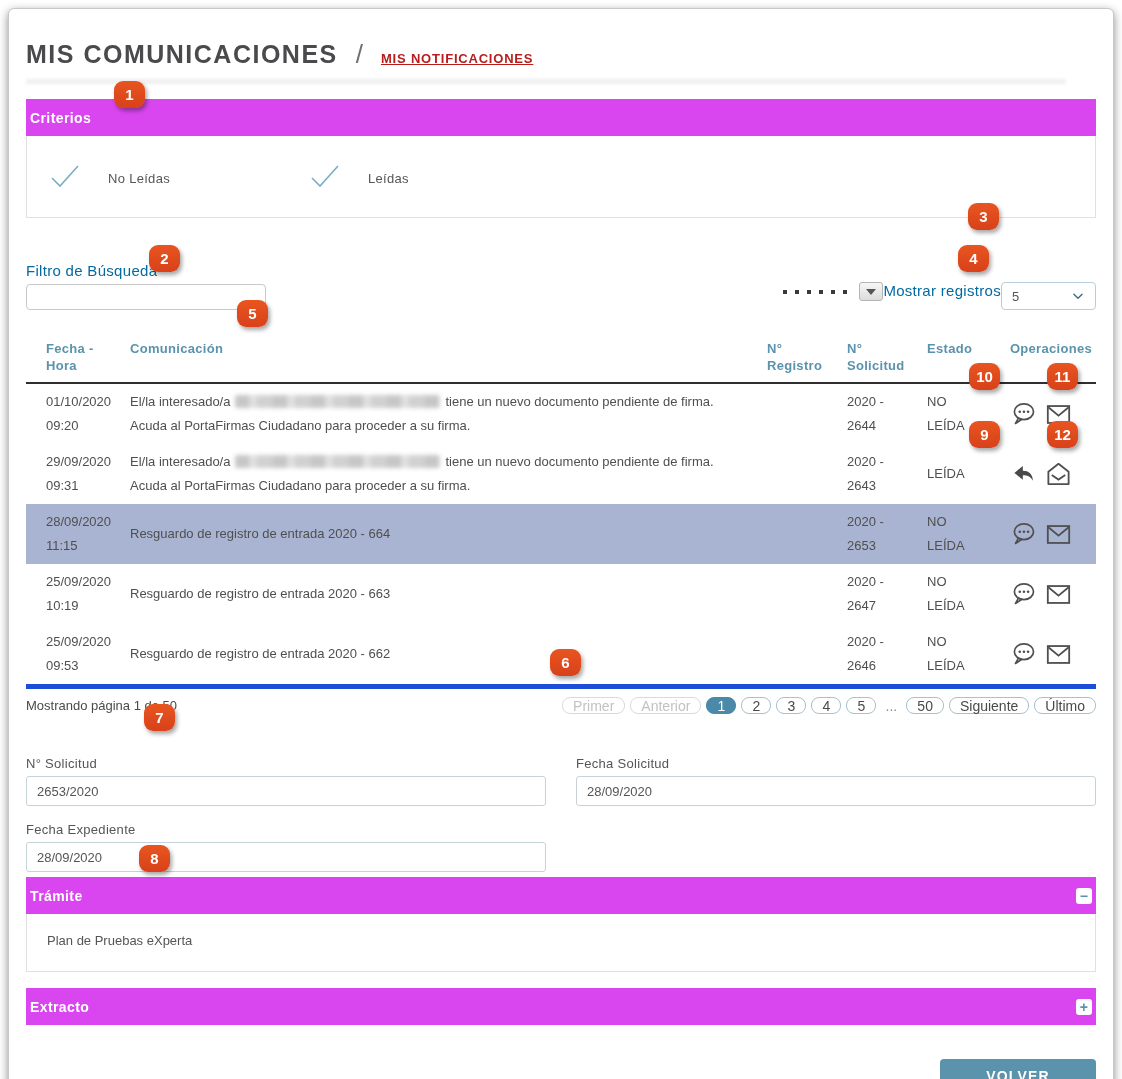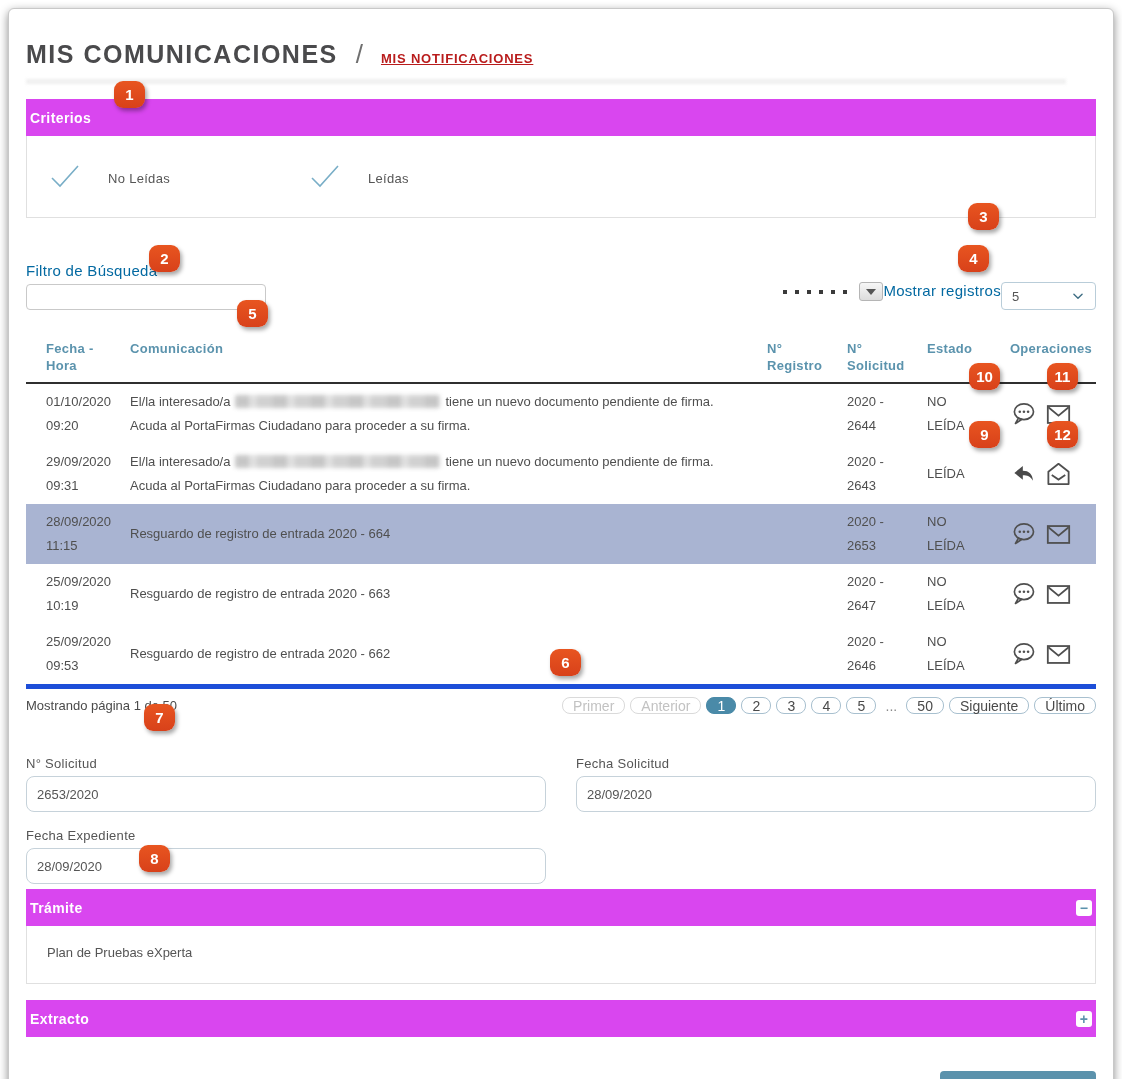--- a/index.html
+++ b/index.html
@@ -63,21 +63,21 @@
   .pager-status { font-size:13px; color:#4a4a4a; }
   .pager-buttons { display:flex; gap:5px; align-items:center; }
   .pbtn { min-width:30px; height:17px; padding:0 10px; background:#fff; border:1px solid #a8c0cf; border-radius:8px;
     font-size:14px; color:#4a4a4a; display:flex; align-items:center; justify-content:center; cursor:pointer; font-family:inherit; }
   .pbtn.disabled { border-color:#dadada; color:#c2c2c2; cursor:default; }
   .pbtn.active { background:#4a8aa8; border-color:#4a8aa8; color:#fff; }
   .pbtn.ellipsis { border:none; background:none; color:#8a8a8a; min-width:20px; padding:0 2px; cursor:default; }
   
   .details { margin-top:42px; display:grid; grid-template-columns:1fr 1fr; column-gap:30px; row-gap:16px; }
   .dfield label { display:block; font-size:13px; color:#555; letter-spacing:.3px; margin-bottom:5px; }
-  .dfield input { width:100%; height:36px; border:1px solid #c6d2da; border-radius:8px; padding:0 10px; font-size:13px; color:#555; outline:none; }
+  .dfield input { width:100%; height:30px; border:1px solid #c6d2da; border-radius:3px; padding:0 10px; font-size:13px; color:#555; outline:none; }
   
   .section { margin-top:5px; }
   .section.extracto { margin-top:16px; }
   .toggle-box { width:16px; height:16px; background:#fff; border-radius:3px; color:#5b92ac;
     display:flex; align-items:center; justify-content:center; font-weight:bold; font-size:14px; line-height:1; cursor:pointer; }
   .tramite-body { padding:19px 20px 23px; font-size:13px; color:#555; }
   
   .footer-row { display:flex; justify-content:flex-end; margin-top:34px; }
   .volver-btn { width:156px; height:34px; background:#5b92ac; color:#fff; border:none; border-radius:4px;
     font-size:14px; font-weight:bold; letter-spacing:1.2px; cursor:pointer; font-family:inherit; }

